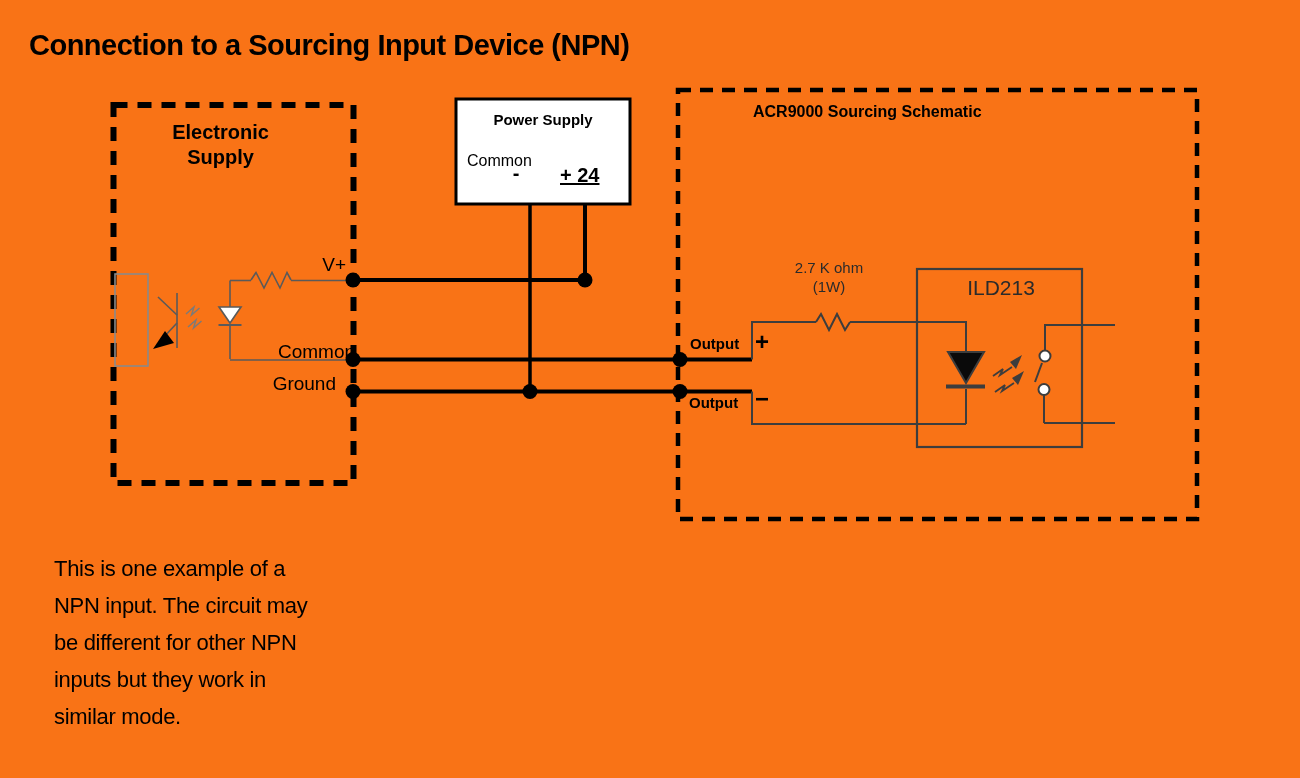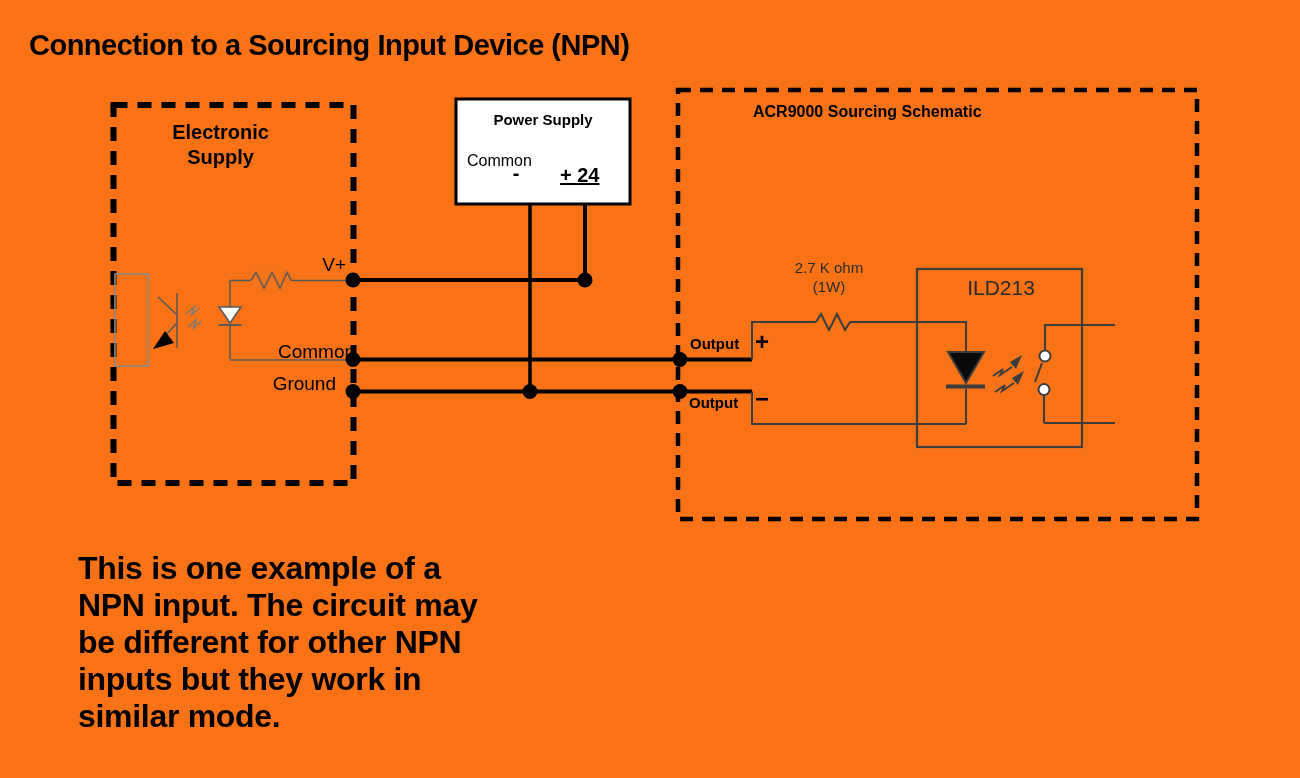--- a/index.html
+++ b/index.html
@@ -18,21 +18,21 @@
   .t-vplus{left:290px;top:254px;width:56px;text-align:right;font-size:19px;}
   .t-input{left:278px;top:341px;width:67px;text-align:right;font-size:19px;}
   .t-ground{left:256px;top:373px;width:80px;text-align:right;font-size:19px;}
   .acr-title{left:753px;top:103px;font-size:16px;font-weight:bold;}
   .res-label{left:779px;top:258px;width:100px;text-align:center;font-size:15px;color:#2b2b2b;line-height:19px;}
   .ild-label{left:951px;top:276px;width:100px;text-align:center;font-size:21px;color:#2b2b2b;}
   .out-label-p{left:690px;top:335px;font-size:15px;font-weight:bold;}
   .out-sign-p{left:755px;top:328px;font-size:24px;font-weight:bold;}
   .out-label-m{left:689px;top:394px;font-size:15px;font-weight:bold;}
   .out-sign-m{left:755px;top:385px;font-size:24px;font-weight:bold;}
-  .note-left{left:78px;top:550px;font-size:32px;font-weight:bold;line-height:37px;letter-spacing:-0.3px;}
+  .note-left{left:54px;top:550px;font-size:22px;font-weight:normal;line-height:37px;letter-spacing:-0.3px;}
   .note-right{left:711px;top:547px;font-size:28px;font-weight:bold;line-height:37px;letter-spacing:-0.3px;}
 </style>
 </head>
 <body>
 
 <div id="canvas">
 
   <svg id="schematic" width="1300" height="778" viewBox="0 0 1300 778">
 
     <rect x="113.5" y="105" width="240" height="378" fill="none" stroke="#000" stroke-width="6" stroke-dasharray="14 10"></rect>

